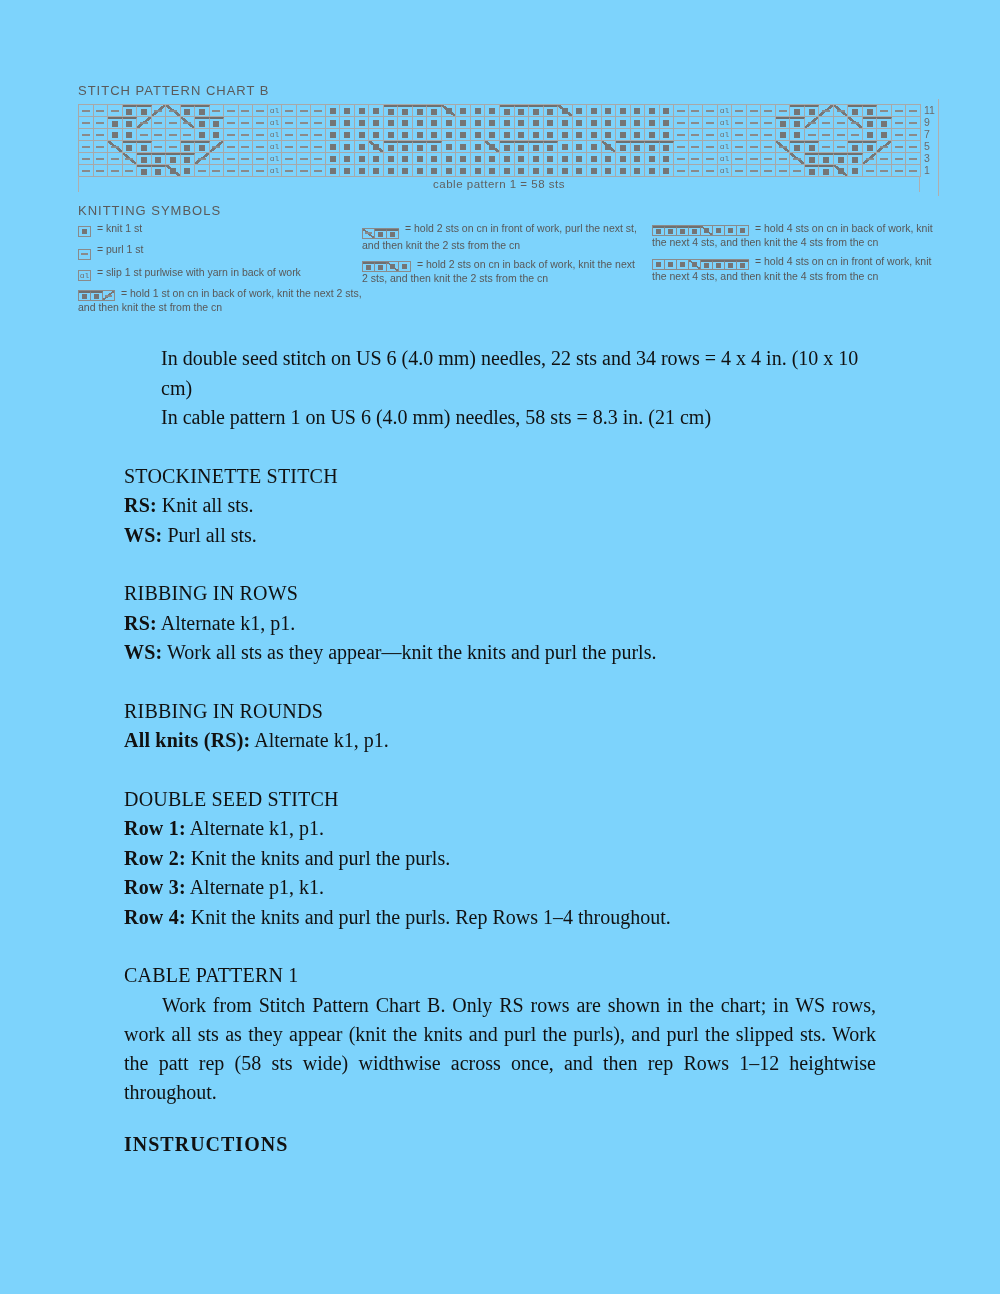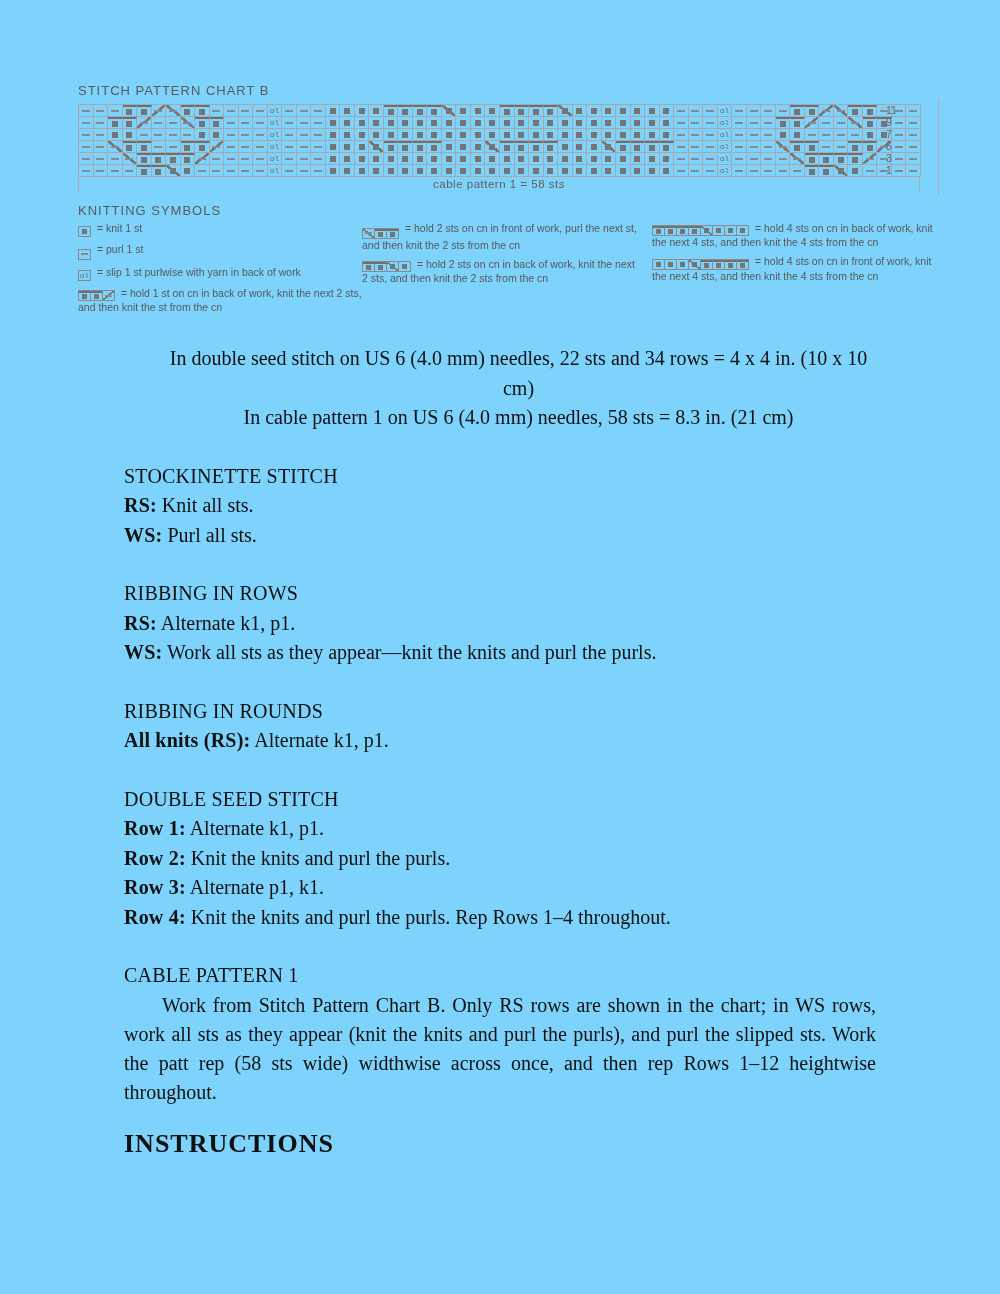--- a/index.html
+++ b/index.html
@@ -26,21 +26,21 @@
     display:flex; align-items:center; justify-content:center; box-sizing:border-box;
   }
   .cell.boxed { border-top:2px solid #6f6f6f; }
   .cell .sq   { width:6px; height:6px; background:#757575; }
   .cell .dash { width:8px; height:2px; background:#8a8a8a; }
   .cell .slip { font-family:Liberation Mono, monospace; font-size:8px; line-height:8px; color:#6f6f6f; }
   .cell.diagL { background-image:linear-gradient(to top right,   transparent 43%, #777 43%, #777 57%, transparent 57%); }
   .cell.diagR { background-image:linear-gradient(to bottom right, transparent 43%, #777 43%, #777 57%, transparent 57%); }
 
   .row-numbers {
-    position:absolute; left:886px; top:104px; height:72px;
+    position:absolute; left:924px; top:104px; height:72px;
     display:flex; flex-direction:column;
     font-family:"Liberation Sans", sans-serif; font-weight:300;
     font-size:10.5px; color:#6a6a6a;
   }
   .row-numbers div { height:12px; line-height:12px; }
 
   .vline { position:absolute; width:1px; background:#aeaeae; }
   .chart-caption {
     position:absolute; left:78px; top:178px; width:842px; text-align:center;
     font-family:"Liberation Sans", sans-serif; font-weight:300;
@@ -66,31 +66,31 @@
           border-top:1px solid #8a8a8a; border-left:1px solid #8a8a8a; }
   .lsym .cell { width:12px; height:10px; border-right:1px solid #8a8a8a; border-bottom:1px solid #8a8a8a; }
   .lsym .cell .sq { width:5px; height:5px; }
   .lsym .cell .dash { width:7px; }
 
   
   .body-text {
     position:absolute; left:124px; top:344px; width:752px;
     font-size:20px; line-height:29.5px; color:#111;
   }
-  .gauge { margin-left:37px; width:715px;text-align:center; }
+  .gauge { margin-left:37px; width:715px; }
   .gauge p { margin:0; }
   h3.sec {
     font-size:20px; font-weight:normal; letter-spacing:0.2px;
     margin:29px 0 0 0; line-height:29.5px;
   }
   .entry { }
   .entry b { letter-spacing:0.2px; }
   .cablepara { margin:0; text-align:justify; text-indent:38px; line-height:29px; }
   h2.instr {
-    font-size:26px; font-weight:bold; letter-spacing:1px;
+    font-size:20px; font-weight:bold; letter-spacing:1px;
     margin:22px 0 0 0; line-height:30px;
   }
 </style>
 </head>
 <body>
 
 <div class="page">
 
   <div class="chart-title">STITCH PATTERN CHART B</div>
   <div id="chart-grid">

